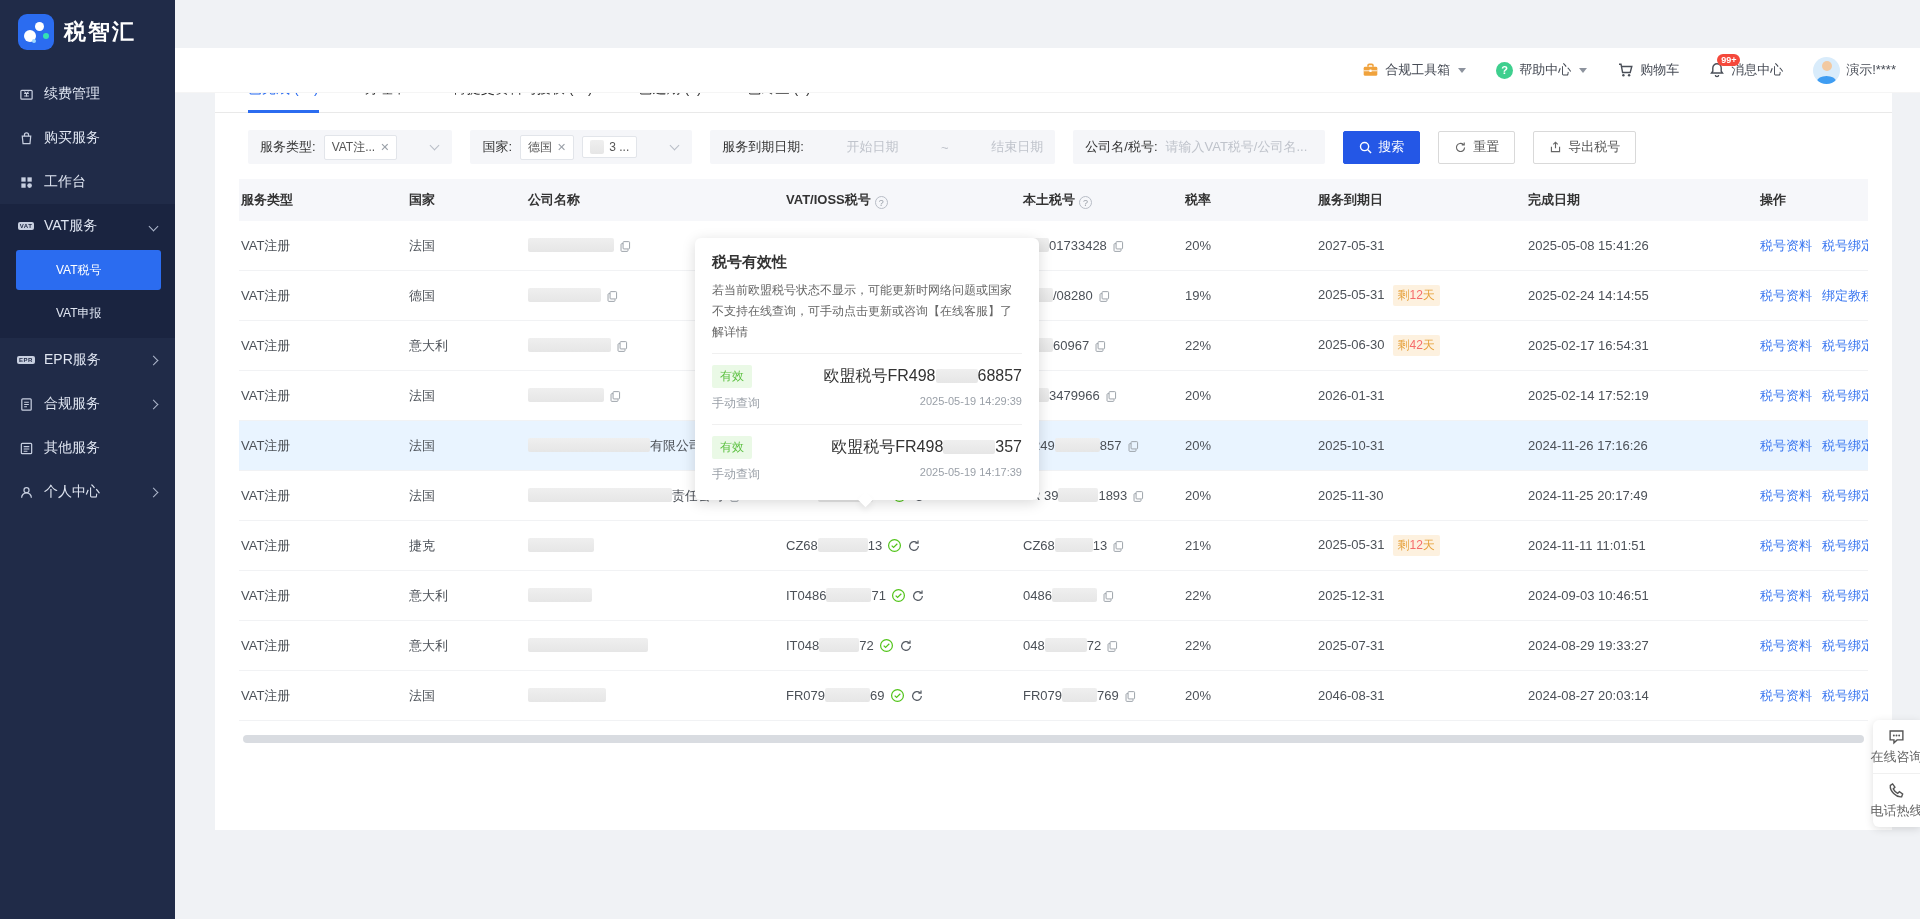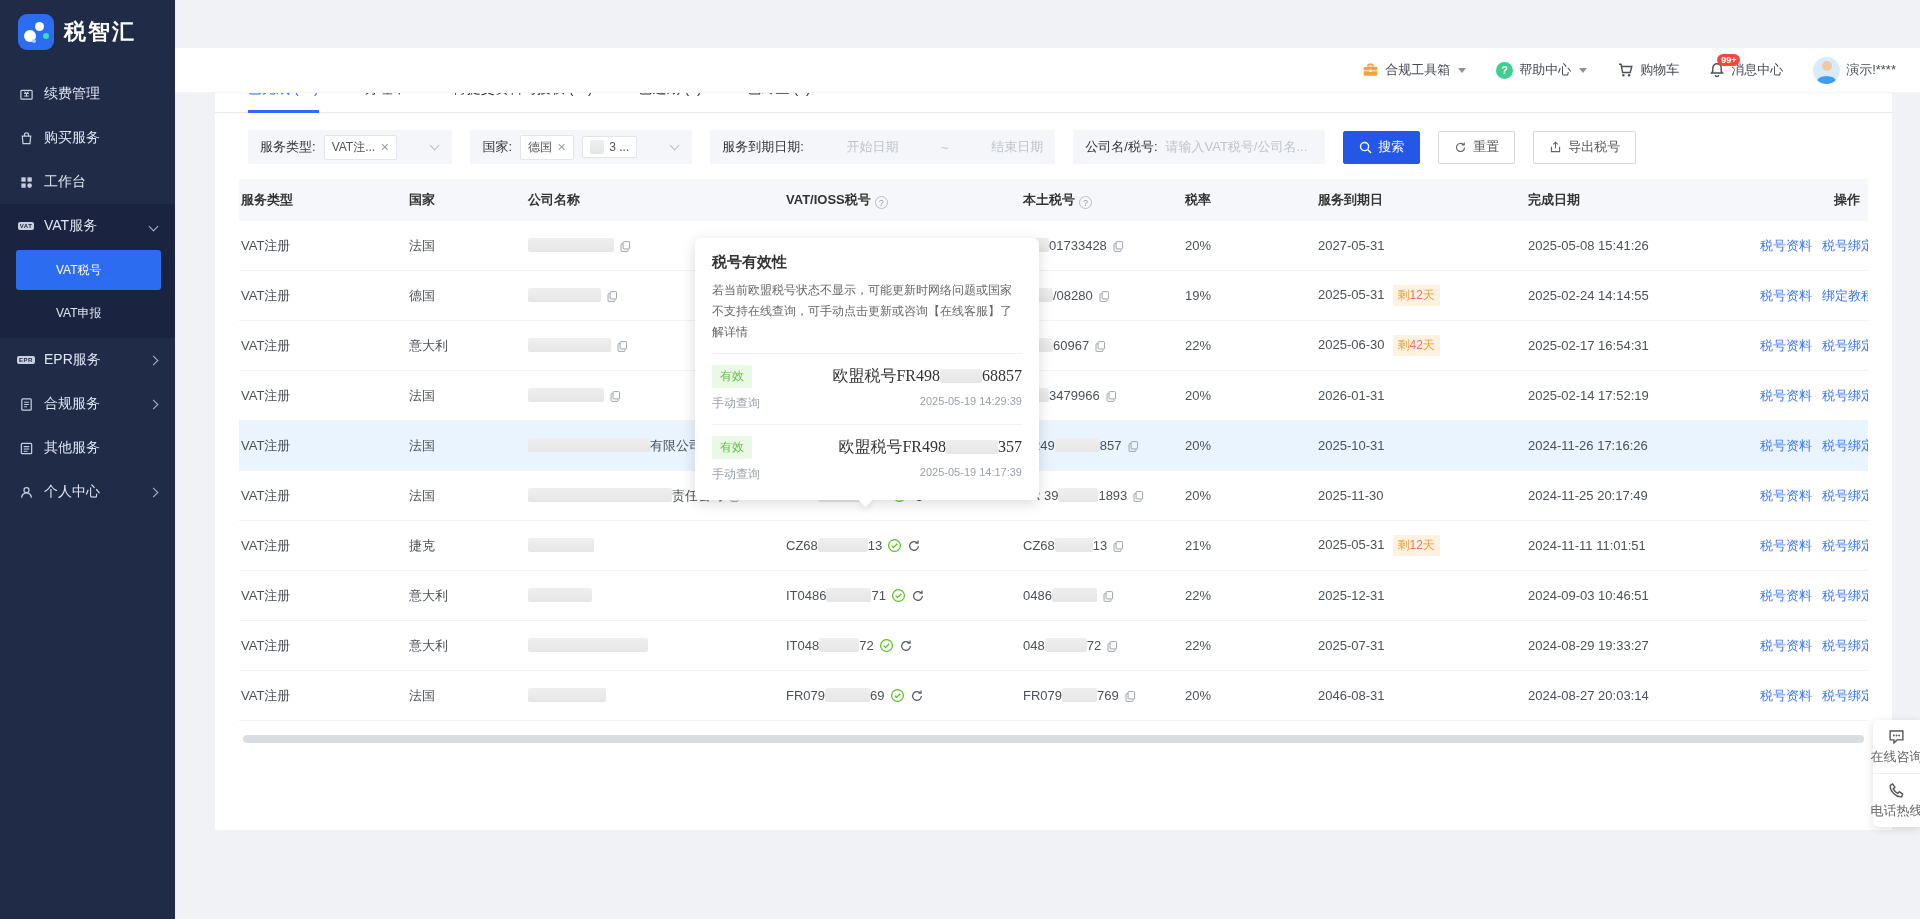--- a/index.html
+++ b/index.html
@@ -61,41 +61,41 @@
   .btn.primary { background:#2457e6; border-color:#2457e6; color:#fff; }
 
   
   .table { padding:0 24px; }
   .thead, .trow { display:flex; align-items:center; }
   .thead { background:#f6f7fa; height:42px; font-size:13px; font-weight:700; color:#333; }
   .thead > div, .trow > div { padding:0 8px; white-space:nowrap; overflow:hidden; }
   .trow { height:50px; border-bottom:1px solid #f1f2f4; font-size:13px; color:#4c5158; }
   .trow.hl { background:#e9f4ff; }
   .c1{width:162px;} .c2{width:119px;} .c3{width:258px;} .c4{width:237px;} .c5{width:162px;}
-  .c6{width:97px;} .c7{width:210px;margin-left:36px;} .c8{width:232px;} .c9{flex:1;text-align:right;}
+  .c6{width:97px;} .c7{width:210px;margin-left:36px;} .c8{width:232px;} .c9{flex:1;}
   .thead .c1, .trow .c1 { padding-left:2px; }
   .blur { display:inline-block; height:14px; background:linear-gradient(#efefef,#e6e6e6); border-radius:2px; vertical-align:-2px; }
   .qmark { display:inline-flex; width:13px; height:13px; border:1px solid #b8bdc6; border-radius:50%; color:#9aa0a8; font-size:9px; align-items:center; justify-content:center; margin-left:4px; vertical-align:-2px; font-weight:400; cursor:pointer; }
   .ic-sm { display:inline-flex; vertical-align:-3px; margin-left:5px; cursor:pointer; }
   .expire-badge { display:inline-block; margin-left:8px; background:#fdf1df; border-radius:2px; padding:2px 5px; font-size:12px; color:#e6a23c; }
   .expire-badge b { color:#f56c6c; font-weight:400; }
   .link { color:#3b77f0; cursor:pointer; margin-right:10px; }
   .hscroll { height:8px; background:#d9dce1; border-radius:4px; margin:14px 4px 0; cursor:pointer; }
   .pager { display:flex; align-items:center; gap:9px; margin:20px 24px 26px; font-size:13px; color:#606266; }
   .pbtn { width:28px; height:28px; border:1px solid #e3e5e9; background:#f5f6f8; border-radius:2px; display:flex; align-items:center; justify-content:center; color:#b9bec7; font-size:13px; cursor:pointer; }
   .pbtn.page { background:#fff; border-color:#2b6cf0; color:#2b6cf0; font-weight:700; }
 
   
   .tooltip { position:absolute; left:695px; top:238px; width:344px; background:#fff; border-radius:6px; box-shadow:0 3px 14px rgba(0,0,0,.15); z-index:40; padding:15px 17px 5px; }
   .tooltip::after { content:""; position:absolute; left:165px; bottom:-5px; width:11px; height:11px; background:#fff; transform:rotate(45deg); box-shadow:3px 3px 6px rgba(0,0,0,.06); }
   .tt-title { font-size:15px; color:#333; font-weight:600; margin-bottom:8px; }
   .tt-body { font-size:12px; color:#666; line-height:1.75; padding-bottom:10px; border-bottom:1px solid #f0f0f0; }
   .tt-entry { padding:11px 0 12px; border-bottom:1px solid #f0f0f0; }
   .tt-entry:last-child { border-bottom:none; }
-  .tt-r { display:flex; justify-content:space-between; align-items:center;font-family:Liberation Serif, serif; }
+  .tt-r { display:flex; justify-content:space-between; align-items:center; }
   .tt-status { background:#eaf9e6; color:#5cc041; font-size:12px; border-radius:2px; padding:3px 8px; }
   .tt-num { font-size:16px; color:#333; }
   .tt-sub { display:flex; justify-content:space-between; margin-top:7px; font-size:12px; color:#9aa0a8; }
   .tt-time { font-size:11px; }
 
   
   .floats { position:absolute; right:0; top:720px; width:47px; background:#fff; border-radius:6px 0 0 6px; box-shadow:0 2px 8px rgba(0,0,0,.13); z-index:35; }
   .float-btn { display:flex; flex-direction:column; align-items:center; padding:8px 2px 7px; cursor:pointer; }
   .float-btn + .float-btn { border-top:1px solid #f0f0f0; }
   .float-btn span { font-size:13px; color:#666; margin-top:3px; white-space:nowrap; }

